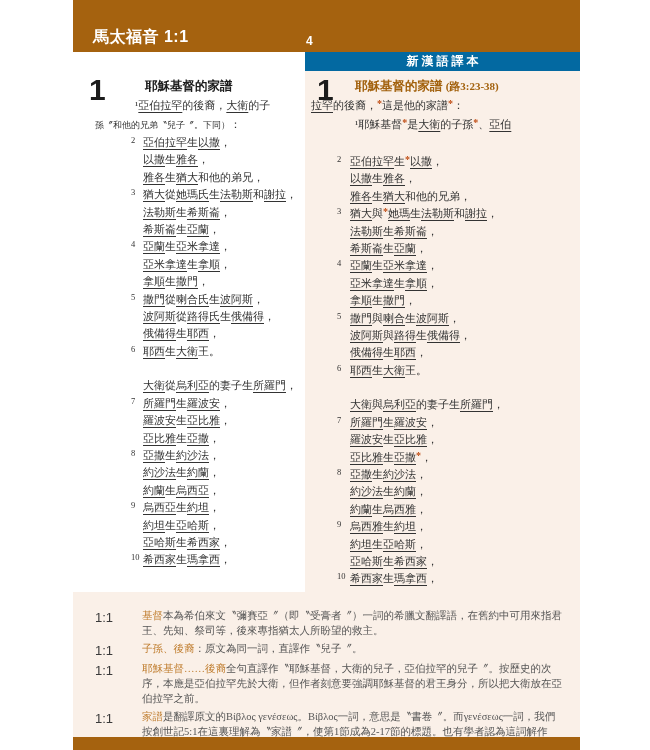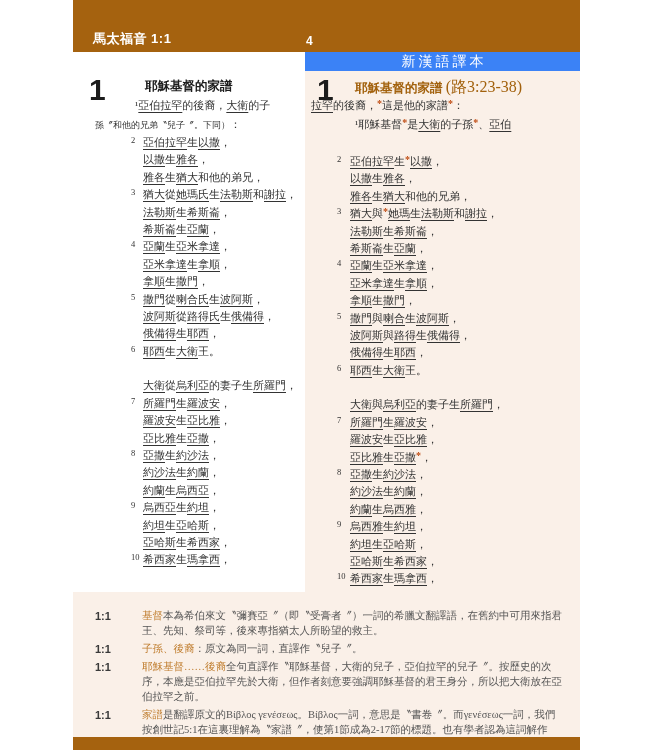--- a/index.html
+++ b/index.html
@@ -5,47 +5,47 @@
   html,body{margin:0;padding:0;}
   body{width:650px;height:750px;background:#ffffff;position:relative;
        font-family:"Liberation Serif","DejaVu Serif",serif;}
   .page{position:absolute;left:73px;top:0;width:507px;height:750px;
         display:flex;flex-direction:column;}
 
   
   .top-band{height:52px;background:#A5620F;position:relative;flex:none;}
   .book-ref{position:absolute;left:20px;bottom:4px;color:#fff;
             font-family:"Liberation Sans","DejaVu Sans",sans-serif;
-            font-weight:bold;font-size:13px;letter-spacing:.5px;}
+            font-weight:bold;font-size:16px;letter-spacing:.5px;}
   .page-num{position:absolute;left:233px;bottom:4px;color:#fff;
             font-family:"Liberation Sans","DejaVu Sans",sans-serif;
             font-weight:bold;font-size:12px;}
 
   
   .col-headers{display:flex;height:19px;flex:none;}
   .ch-left{width:232px;background:#ffffff;display:flex;align-items:center;justify-content:center;
            font-size:12px;font-weight:bold;color:#222;letter-spacing:7px;text-indent:7px;margin-top:44px;}
-  .ch-right{flex:1;background:#3b82f6;display:flex;align-items:center;justify-content:center;
-            color:#fff;font-size:14px;font-weight:normal;letter-spacing:3px;text-indent:3px;}
+  .ch-right{flex:1;background:#0369a1;display:flex;align-items:center;justify-content:center;
+            color:#fff;font-size:12px;font-weight:bold;letter-spacing:3px;text-indent:3px;}
 
   
   .columns{display:flex;height:521px;flex:none;overflow:hidden;}
   .col{box-sizing:border-box;position:relative;}
   .col-left{width:232px;background:#ffffff;padding:6px 8px 0 22px;}
   .col-right{width:275px;background:#FAF0E8;padding:6px 6px 0 6px;}
 
   .chap-num{position:absolute;top:4px;font-family:"Liberation Sans","DejaVu Sans",sans-serif;
             font-size:30px;font-weight:bold;line-height:1;color:#1c1c1c;}
   .col-left .chap-num{left:16px;}
   .col-right .chap-num{left:12px;}
 
   .chap-heading{height:19px;line-height:19px;font-weight:bold;font-size:12.5px;white-space:nowrap;}
   .col-left .chap-heading{padding-left:50px;color:#1c1c1c;}
   .col-right .chap-heading{padding-left:44px;color:#A2610D;}
-  .heading-ref{font-size:16px;font-weight:normal;}
+  .heading-ref{font-size:11px;font-weight:bold;}
 
   .line{position:relative;height:17.4px;line-height:17.4px;white-space:nowrap;
         font-size:11px;color:#333;}
   .pz{height:19px;line-height:19px;font-family:Liberation Serif, serif;}
   .ind-flush{padding-left:0;}
   .col-left .ind-v{padding-left:48px;}
   .col-left .ind-first{padding-left:40px;}
   .col-right .ind-v{padding-left:39px;}
   .col-right .ind-first{padding-left:44px;}
   .vn{position:absolute;top:1px;font-size:8.5px;line-height:normal;color:#333;}
@@ -55,21 +55,21 @@
   .pn{text-decoration:underline;text-underline-offset:2.5px;text-decoration-thickness:.8px;}
   .nt{font-size:9px;}
   .st{color:#BF4A10;font-size:10px;font-weight:bold;line-height:0;vertical-align:2px;}
   .ld{color:#C07E30;font-weight:normal;}
 
   
   .footnotes{background:#FAF0E8;height:145px;box-sizing:border-box;
              padding:16px 12px 0 22px;overflow:hidden;flex:none;}
   .fn{display:flex;margin-bottom:3px;}
   .fn-ref{width:47px;flex:none;font-family:"Liberation Sans","DejaVu Sans",sans-serif;
-          font-weight:bold;font-size:11px;color:#3a3a3a;padding-top:2px;}
+          font-weight:normal;font-size:13px;color:#3a3a3a;padding-top:2px;}
   .fn-text{width:423px;font-size:10.5px;line-height:15px;color:#555;}
 
   .bottom-band{height:13px;background:#A5620F;flex:none;}
 </style>
 </head>
 <body>
 
 <div class="page">
 
   <div class="top-band">

